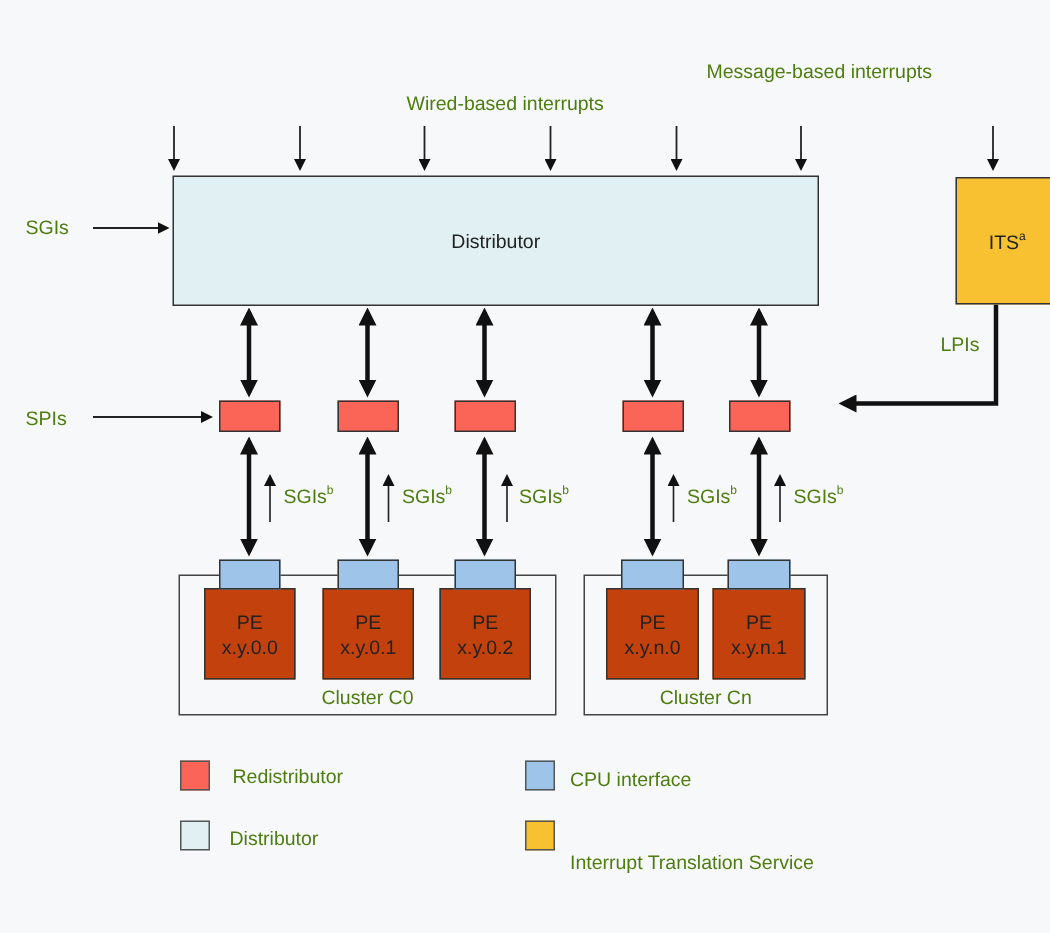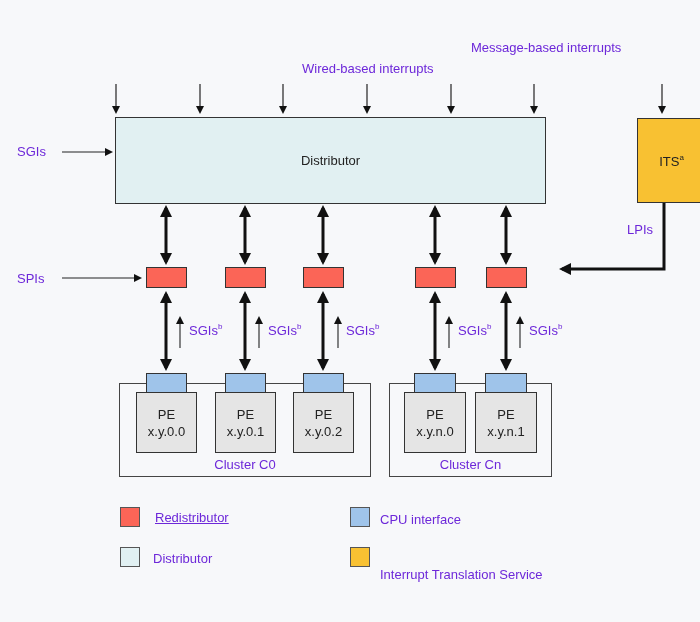--- a/index.html
+++ b/index.html
@@ -1,24 +1,24 @@
 <!DOCTYPE html>
 <html><head>
 <meta charset="utf-8">
 <style>
   html,body{margin:0;padding:0;background:#f7f8fa;}
   #root{position:relative;width:700px;height:622px;background:#f7f8fa;overflow:hidden;font-family:"Liberation Sans",sans-serif;color:#222;}
   svg{position:absolute;left:0;top:0;}
-  .lbl{position:absolute;font-size:13px;color:#6d28d9;white-space:nowrap;}
+  .lbl{position:absolute;font-size:13px;color:#4d7c0f;white-space:nowrap;}
   .box{position:absolute;box-sizing:border-box;border:1.3px solid #333;}
   .dist{background:#e1f0f2;}
   .its{background:#f8c132;}
   .redist{background:#fb6557;}
   .cpu{background:#9fc4ea;}
-  .pe{background:#e5e5e5;}
+  .pe{background:#c2410c;}
   .cluster{border:1.3px solid #444;background:transparent;}
   .center{display:flex;align-items:center;justify-content:center;text-align:center;font-size:13px;}
   .pebox{flex-direction:column;line-height:17px;}
   sup{font-size:8px;vertical-align:6px;}
   .sw{position:absolute;width:20px;height:20px;box-sizing:border-box;border:1.3px solid #555;}
 </style>
 </head>
 <body>
 
 <div id="root">
@@ -66,21 +66,21 @@
 
     <g stroke="#222" stroke-width="1.1" fill="none">
       <line x1="180" y1="348" x2="180" y2="318" marker-end="url(#ah)"></line>
       <line x1="259" y1="348" x2="259" y2="318" marker-end="url(#ah)"></line>
       <line x1="338" y1="348" x2="338" y2="318" marker-end="url(#ah)"></line>
       <line x1="449" y1="348" x2="449" y2="318" marker-end="url(#ah)"></line>
       <line x1="520" y1="348" x2="520" y2="318" marker-end="url(#ah)"></line>
     </g>
   </svg>
 
-  <div class="lbl" style="left:271px;top:61px;margin-left:31px;">Wired-based interrupts</div>
+  <div class="lbl" style="left:271px;top:61px;">Wired-based interrupts</div>
   <div class="lbl" style="left:471px;top:40px;">Message-based interrupts</div>
   <div class="lbl" style="left:17px;top:144px;">SGIs</div>
   <div class="lbl" style="left:17px;top:271px;">SPIs</div>
   <div class="lbl" style="left:627px;top:222px;">LPIs</div>
 
   <div class="box dist center" style="left:115px;top:117px;width:431px;height:87px;">
     <span>Distributor</span>
   </div>
 
   <div class="box its center" style="left:637px;top:118px;width:69px;height:85px;">
@@ -128,21 +128,21 @@
   </div>
 
   <div class="box cpu" style="left:146px;top:373px;width:41px;height:20px;"></div>
   <div class="box cpu" style="left:225px;top:373px;width:41px;height:20px;"></div>
   <div class="box cpu" style="left:303px;top:373px;width:41px;height:20px;"></div>
   <div class="box cpu" style="left:414px;top:373px;width:42px;height:20px;"></div>
   <div class="box cpu" style="left:485px;top:373px;width:42px;height:20px;"></div>
 
   <div>
     <div class="sw" style="left: 120px; top: 507px; background: rgb(251, 101, 87);"></div>
-    <div class="lbl" style="left:155px;top:510px;text-decoration:underline;">Redistributor</div>
+    <div class="lbl" style="left:155px;top:510px;">Redistributor</div>
     <div class="sw" style="left: 350px; top: 507px; background: rgb(159, 196, 234);"></div>
     <div class="lbl" style="left:380px;top:512px;">CPU interface</div>
     <div class="sw" style="left: 120px; top: 547px; background: rgb(225, 240, 242);"></div>
     <div class="lbl" style="left:153px;top:551px;">Distributor</div>
     <div class="sw" style="left: 350px; top: 547px; background: rgb(248, 193, 50);"></div>
     <div class="lbl" style="left:380px;top:551px;margin-top:16px;">Interrupt Translation Service</div>
   </div>
 </div>
 
 </body></html>

